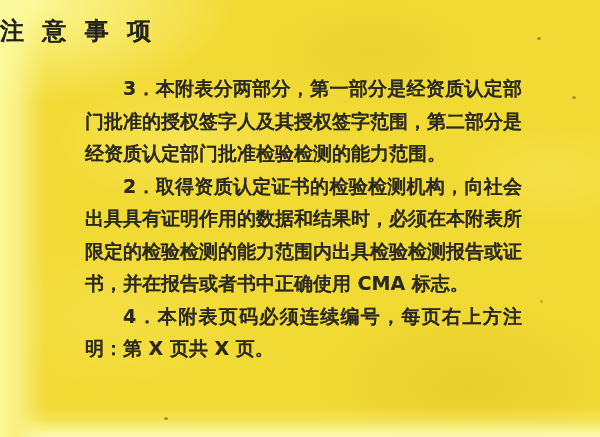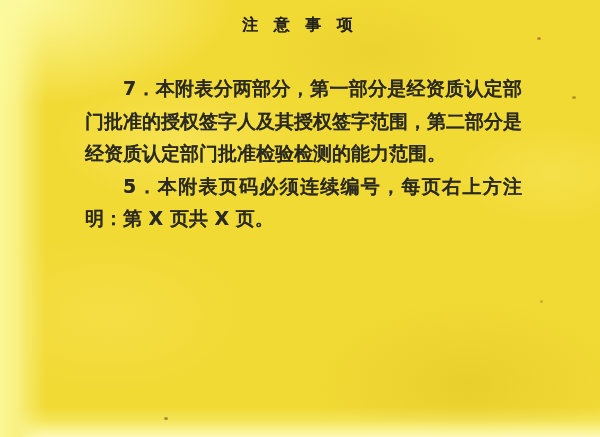--- a/index.html
+++ b/index.html
@@ -25,22 +25,22 @@
       radial-gradient(ellipse 220px 120px at 78% 88%, rgba(222,194,34,0.45) 0%, rgba(222,194,34,0) 72%),
       radial-gradient(ellipse 160px 80px  at 62% 12%, rgba(226,199,38,0.40) 0%, rgba(226,199,38,0) 70%),
       radial-gradient(ellipse 200px 110px at 18% 72%, rgba(246,228,90,0.40) 0%, rgba(246,228,90,0) 70%),
       radial-gradient(ellipse 140px 70px  at 92% 40%, rgba(247,232,100,0.45) 0%, rgba(247,232,100,0) 70%);
   }
 
   
   .title {
     margin: 0;
     padding-top: 15px;
-    text-align: center;
-    font-size: 16px;
+    text-align: left;
+    font-size: 24px;
     font-weight: bold;
     letter-spacing: 5px;
     color: #23221b;
     text-shadow: 0 0 0.5px rgba(35,34,27,0.55);
   }
 
   
   .notes {
     position: absolute;
     left: 85px;
@@ -69,22 +69,23 @@
   .speck.s4 { left: 540px; top: 300px; width: 3px; height: 3px; background: rgba(150,120,30,0.45); }
 </style>
 </head>
 <body>
 
 <div class="scan">
 
   <h1 class="title">注 意 事 项</h1>
 
   <div class="notes">
-    <p>7．本附表分两部分，第一部分是经资质认定部门批准的授权签字人及其授权签字范围，第二部分是经资质认定部门批准检验检测的能力范围。</p>
-    <p>5．本附表页码必须连续编号，每页右上方注明：第 X 页共 X 页。</p>
+    <p>3．本附表分两部分，第一部分是经资质认定部门批准的授权签字人及其授权签字范围，第二部分是经资质认定部门批准检验检测的能力范围。</p>
+    <p>2．取得资质认定证书的检验检测机构，向社会出具具有证明作用的数据和结果时，必须在本附表所限定的检验检测的能力范围内出具检验检测报告或证书，并在报告或者书中正确使用 CMA 标志。</p>
+    <p>4．本附表页码必须连续编号，每页右上方注明：第 X 页共 X 页。</p>
   </div>
 
   <span class="speck s1"></span>
   <span class="speck s2"></span>
   <span class="speck s3"></span>
   <span class="speck s4"></span>
 
 </div>
 
 </body></html>

